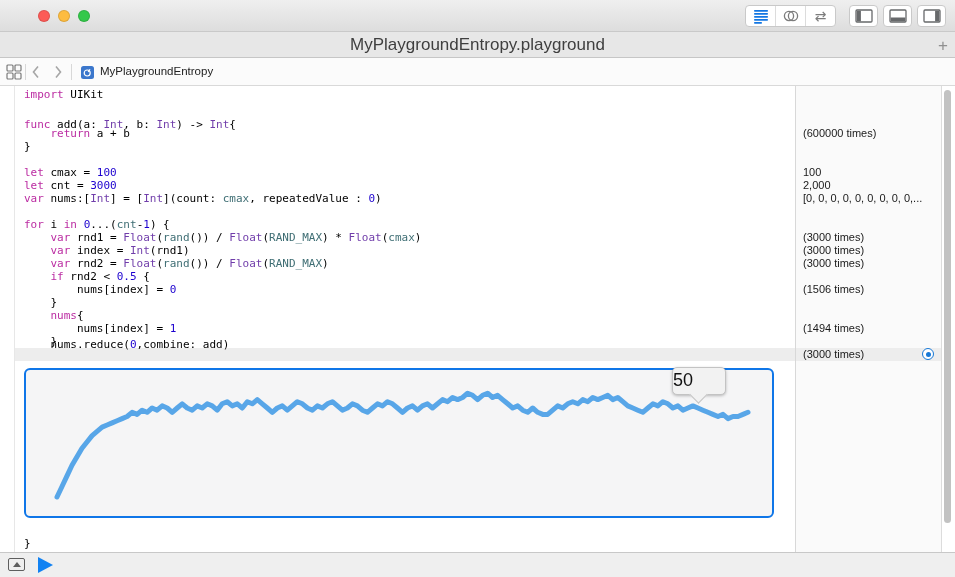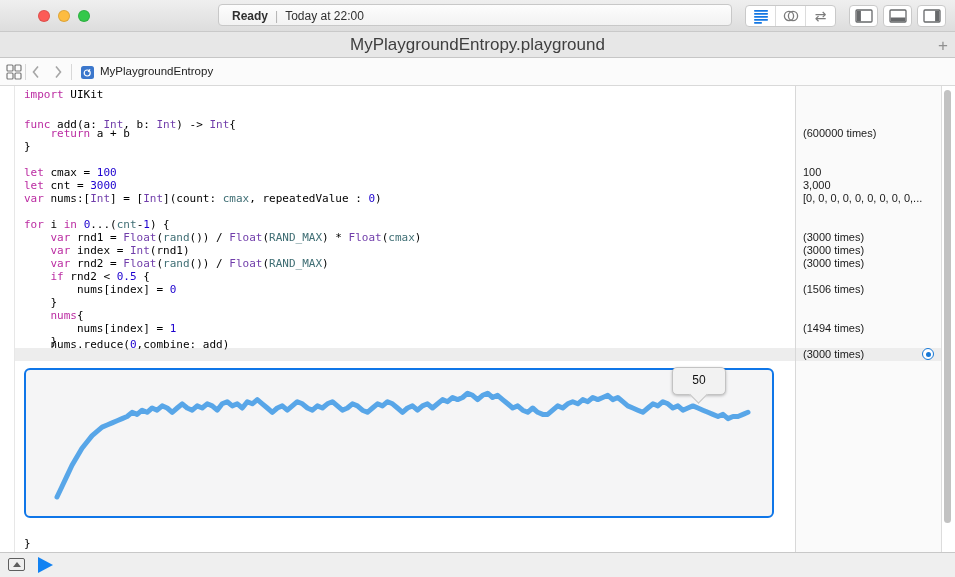--- a/index.html
+++ b/index.html
@@ -56,21 +56,21 @@
   .radio i{display:block;width:5px;height:5px;border-radius:50%;background:#1778d6;}
   .closing-brace{position:absolute;left:24px;top:451px;height:13px;line-height:13px;
     font-family:"DejaVu Sans Mono",monospace;font-size:11px;color:#000;white-space:pre;}
   .vscroll-thumb{position:absolute;left:944px;top:4px;width:7px;height:433px;border-radius:4px;background:#c2c2c2;}
 
   
   .chart{position:absolute;left:24px;top:282px;width:750px;height:150px;border:2px solid #0f76e8;border-radius:6px;
     background:#f5f5f6;box-sizing:border-box;}
   .chart svg{display:block;}
   .tooltip{position:absolute;left:646px;top:-3px;width:52px;height:26px;background:#f2f2f2;border:1px solid #c3c3c3;
-    border-radius:5px;text-align:center;line-height:25px;font-size:12px;color:#111;
+    border-radius:5px;line-height:25px;font-size:18px;color:#111;
     box-shadow:0 1px 3px rgba(0,0,0,0.25);z-index:3;}
   .tooltip:after{content:"";position:absolute;left:19px;bottom:-7px;width:12px;height:12px;background:#f2f2f2;
     border-right:1px solid #c3c3c3;border-bottom:1px solid #c3c3c3;transform:rotate(45deg);}
 
   
   .bottombar{position:absolute;left:0;top:552px;width:955px;height:25px;background:#efefef;border-top:1px solid #c8c8c8;box-sizing:border-box;}
   .dbg-toggle{position:absolute;left:8px;top:5px;width:17px;height:13px;border:1px solid #5e5e5e;border-radius:2px;
     display:flex;align-items:center;justify-content:center;box-sizing:border-box;}
   .dbg-toggle i{display:block;width:0;height:0;border-left:4px solid transparent;border-right:4px solid transparent;border-bottom:5px solid #5e5e5e;}
   .play{position:absolute;left:38px;top:4px;width:0;height:0;border-top:8px solid transparent;border-bottom:8px solid transparent;border-left:15px solid #1282f2;}
@@ -78,23 +78,20 @@
 </head>
 <body>
 
 <div class="window">
 
   <div class="titlebar">
     <span class="tl close"></span>
     <span class="tl min"></span>
     <span class="tl max"></span>
 
-    <div class="status">
-      <b>Ready</b><span class="sep">|</span><span>Today at 22:00</span>
-    </div>
 
     <div class="seggroup">
       <div class="segcell">
         <svg width="16" height="16" viewBox="0 0 16 16">
           <rect x="1" y="2" width="14" height="1.7" rx="0.8" fill="#1377E3"></rect>
           <rect x="1" y="5" width="14" height="1.7" rx="0.8" fill="#1377E3"></rect>
           <rect x="1" y="8" width="14" height="1.7" rx="0.8" fill="#1377E3"></rect>
           <rect x="1" y="11" width="14" height="1.7" rx="0.8" fill="#1377E3"></rect>
           <rect x="1" y="14" width="8" height="1.7" rx="0.8" fill="#1377E3"></rect>
         </svg>
@@ -176,21 +173,21 @@
     <div class="code-line" style="top: 2px;"><span class="c-k">import</span><span class="c-p"> UIKit</span></div>
       <div class="code-line" style="top: 15px;"></div>
       <div class="code-line" style="top: 32px;"><span class="c-k">func</span><span class="c-p"> add(a: </span><span class="c-t">Int</span><span class="c-p">, b: </span><span class="c-t">Int</span><span class="c-p">) -&gt; </span><span class="c-t">Int</span><span class="c-p">{</span></div>
       <div class="code-line" style="top: 41px;"><span class="c-p">    </span><span class="c-k">return</span><span class="c-p"> a + b</span></div>
       <div class="result" style="top: 41px;">(600000 times)</div>
       <div class="code-line" style="top: 54px;"><span class="c-p">}</span></div>
       <div class="code-line" style="top: 67px;"></div>
       <div class="code-line" style="top: 80px;"><span class="c-k">let</span><span class="c-p"> cmax = </span><span class="c-n">100</span></div>
       <div class="result" style="top: 80px;">100</div>
       <div class="code-line" style="top: 93px;"><span class="c-k">let</span><span class="c-p"> cnt = </span><span class="c-n">3000</span></div>
-      <div class="result" style="top: 93px;">3,000</div>
+      <div class="result" style="top: 93px;">2,000</div>
       <div class="code-line" style="top: 106px;"><span class="c-k">var</span><span class="c-p"> nums:[</span><span class="c-t">Int</span><span class="c-p">] = [</span><span class="c-t">Int</span><span class="c-p">](count: </span><span class="c-v">cmax</span><span class="c-p">, repeatedValue : </span><span class="c-n">0</span><span class="c-p">)</span></div>
       <div class="result" style="top: 106px;">[0, 0, 0, 0, 0, 0, 0, 0, 0,...</div>
       <div class="code-line" style="top: 119px;"></div>
       <div class="code-line" style="top: 132px;"><span class="c-k">for</span><span class="c-p"> i </span><span class="c-k">in</span><span class="c-p"> </span><span class="c-n">0</span><span class="c-p">...(</span><span class="c-v">cnt</span><span class="c-p">-</span><span class="c-n">1</span><span class="c-p">) {</span></div>
       <div class="code-line" style="top: 145px;"><span class="c-p">    </span><span class="c-k">var</span><span class="c-p"> rnd1 = </span><span class="c-t">Float</span><span class="c-p">(</span><span class="c-v">rand</span><span class="c-p">()) / </span><span class="c-t">Float</span><span class="c-p">(</span><span class="c-v">RAND_MAX</span><span class="c-p">) * </span><span class="c-t">Float</span><span class="c-p">(</span><span class="c-v">cmax</span><span class="c-p">)</span></div>
       <div class="result" style="top: 145px;">(3000 times)</div>
       <div class="code-line" style="top: 158px;"><span class="c-p">    </span><span class="c-k">var</span><span class="c-p"> index = </span><span class="c-t">Int</span><span class="c-p">(rnd1)</span></div>
       <div class="result" style="top: 158px;">(3000 times)</div>
       <div class="code-line" style="top: 171px;"><span class="c-p">    </span><span class="c-k">var</span><span class="c-p"> rnd2 = </span><span class="c-t">Float</span><span class="c-p">(</span><span class="c-v">rand</span><span class="c-p">()) / </span><span class="c-t">Float</span><span class="c-p">(</span><span class="c-v">RAND_MAX</span><span class="c-p">)</span></div>
       <div class="result" style="top: 171px;">(3000 times)</div>

